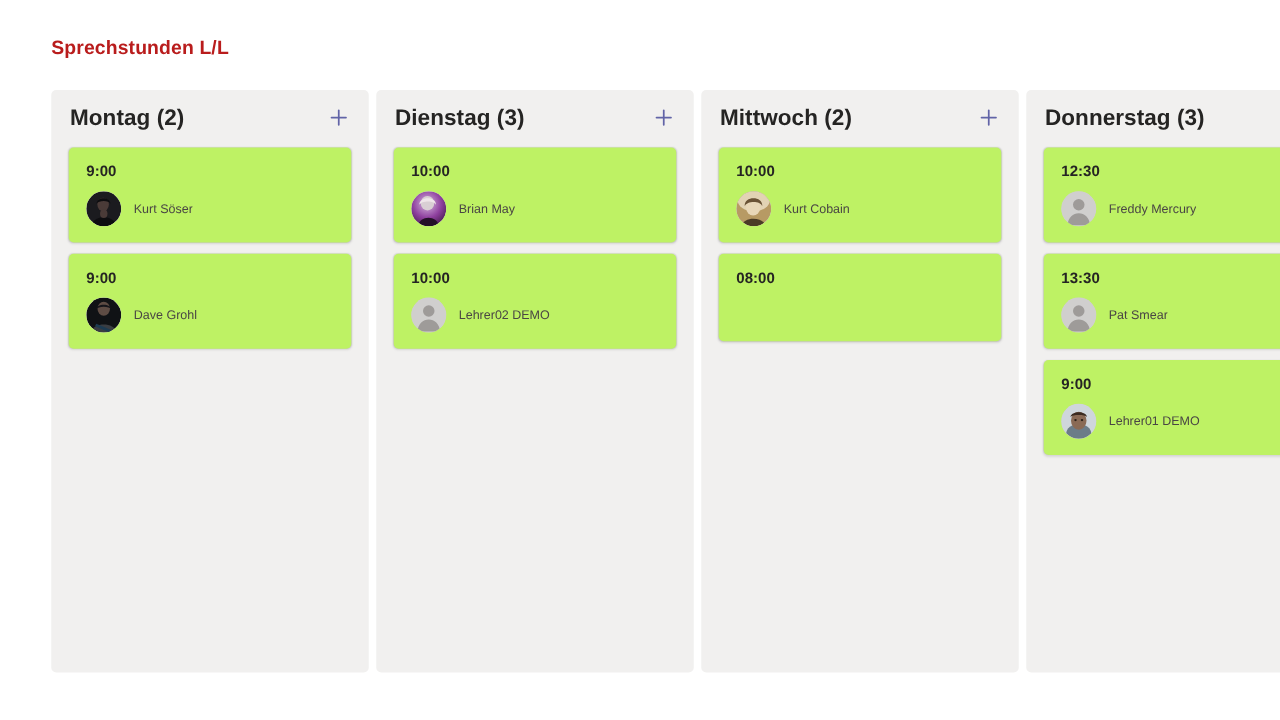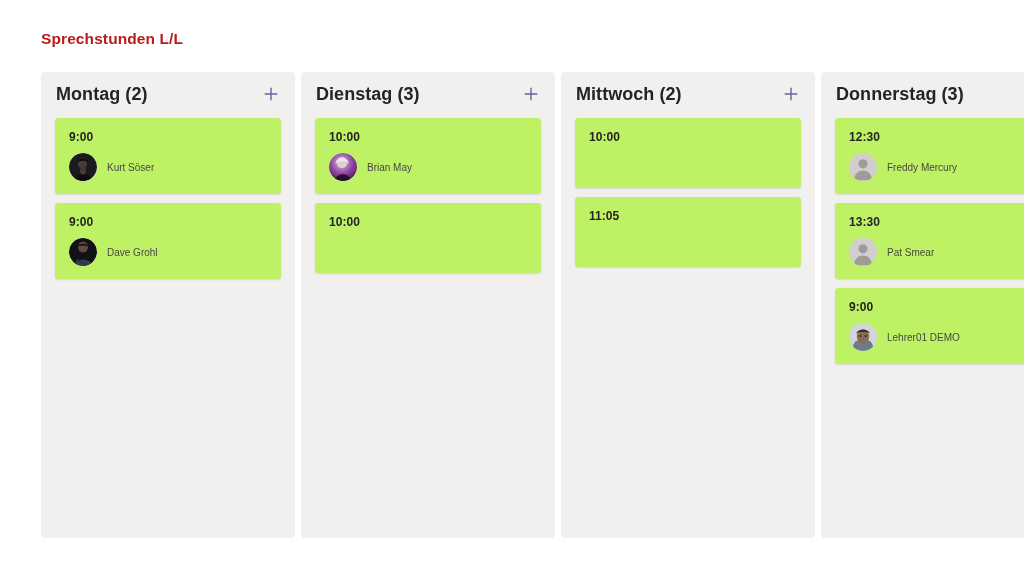--- a/index.html
+++ b/index.html
@@ -217,38 +217,67 @@
                   <path d="M6.5 11 C6 4 20 3.6 19.8 11 C19 7.5 8.2 7.2 6.5 11 Z" fill="#efe6ea"></path>
                   <path d="M5.5 28 C6.5 19 21 19 22 28 Z" fill="#241028"></path>
                 </g>
               </svg>
             </div>
             <div class="person-name">Brian May</div>
           </div>
         </div>
         <div class="card">
           <div class="card-time">10:00</div>
+          <div class="card-person">
+            <div class="avatar">
+              <svg viewBox="0 0 28 28">
+                <circle cx="14" cy="14" r="14" fill="#D0CFCE"></circle>
+                <circle cx="14" cy="10.8" r="4.6" fill="#9E9B99"></circle>
+                <path d="M4.9 27.2 C5.6 20.7 9.4 17.6 14 17.6 C18.6 17.6 22.4 20.7 23.1 27.2 Z" fill="#9E9B99"></path>
+              </svg>
+            </div>
+            <div class="person-name">Lehrer02 DEMO</div>
+          </div>
         </div>
       </div>
     </div>
     <div class="column">
       <div class="column-header">
         <div class="column-title">Mittwoch (2)</div>
         <div class="add-button">
           <svg width="16" height="16" viewBox="0 0 16 16">
             <path d="M8 2.2 L8 13.8 M2.2 8 L13.8 8" stroke="#6264A7" stroke-width="1.4" stroke-linecap="round"></path>
           </svg>
         </div>
       </div>
       <div class="column-body">
         <div class="card">
           <div class="card-time">10:00</div>
-        </div>
-        <div class="card">
-          <div class="card-time">11:05</div>
+          <div class="card-person">
+            <div class="avatar">
+              <svg viewBox="0 0 28 28">
+                <defs>
+                  <clipPath id="cpg_avatarphotokurtcobain">
+                    <circle cx="14" cy="14" r="14"></circle>
+                  </clipPath>
+                </defs>
+                <g clip-path="url(#cpg_avatarphotokurtcobain)">
+                  <rect width="28" height="28" fill="#b79a64"></rect>
+                  <ellipse cx="14" cy="7" rx="13" ry="9" fill="#e2d3b4"></ellipse>
+                  <ellipse cx="13.5" cy="13" rx="5.6" ry="6.4" fill="#e8d7b8"></ellipse>
+                  <path d="M6.8 12 C6 3.5 21.5 3.5 20.8 12 C19.5 7.5 8.5 7.5 6.8 12 Z" fill="#6a5336"></path>
+                  <path d="M4 28 C5.5 20 22 20 23.5 28 Z" fill="#4a3b26"></path>
+                </g>
+              </svg>
+            </div>
+            <div class="person-name">Kurt Cobain</div>
+          </div>
+        </div>
+        <div class="card">
+          <div class="card-time">08:00</div>
         </div>
       </div>
     </div>
     <div class="column">
       <div class="column-header">
         <div class="column-title">Donnerstag (3)</div>
       </div>
       <div class="column-body">
         <div class="card">
           <div class="card-time">12:30</div>

